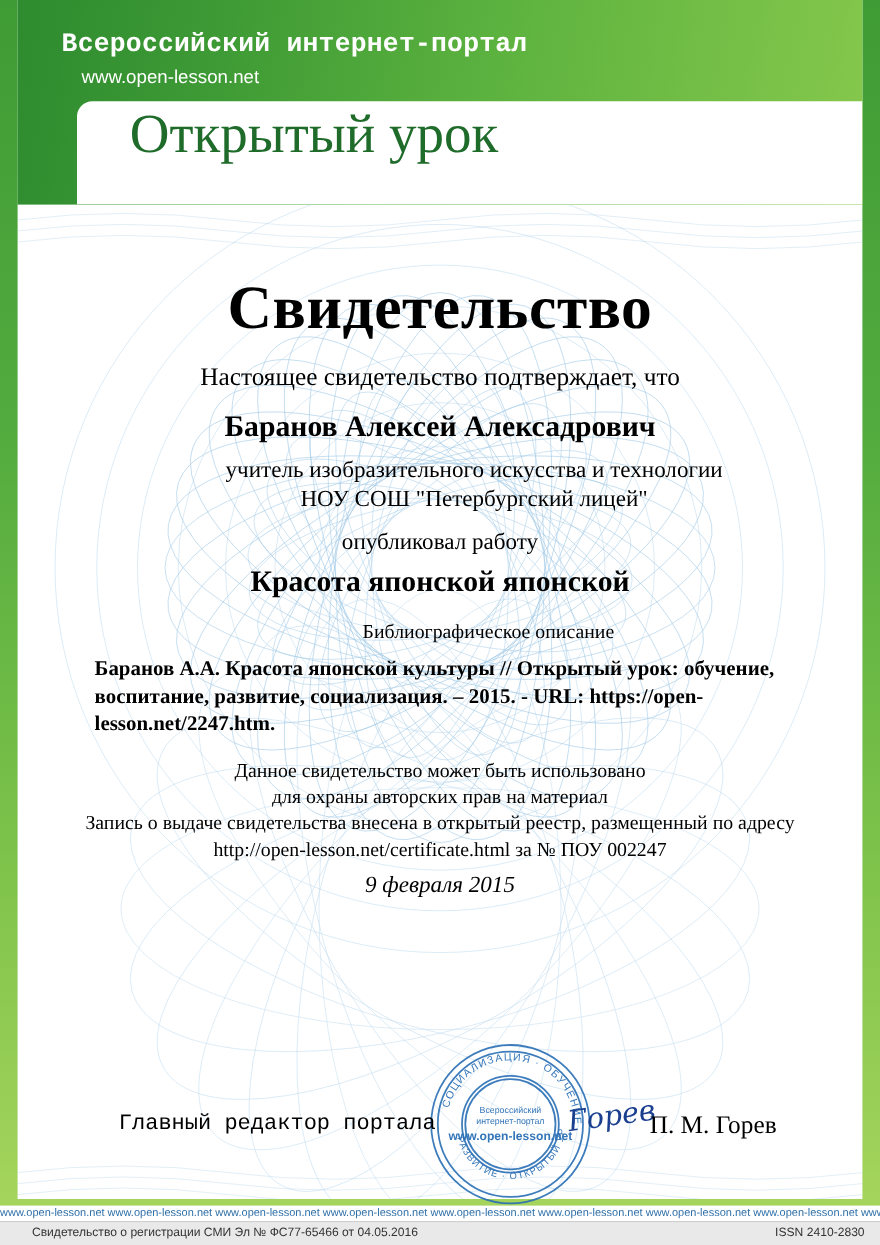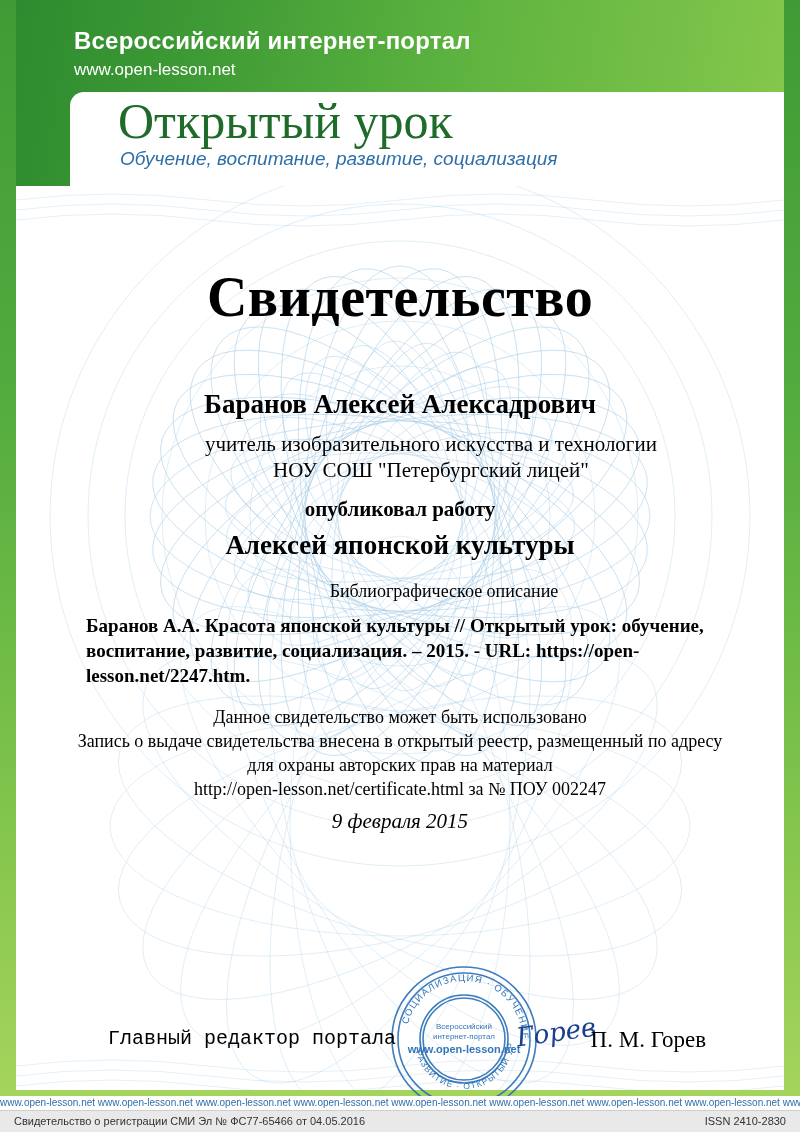--- a/index.html
+++ b/index.html
@@ -45,24 +45,24 @@
     position: absolute;
     left: 16px;
     top: 0;
     width: 768px;
     height: 186px;
     background: linear-gradient(100deg, #2e8b2f 0%, #3f9b35 25%, #5cb23f 55%, #86c84c 100%);
     overflow: hidden;
   }
   .header-title {
     position: absolute;
-    left: 58px;
+    left: 40px;
     top: 27px;
     color: #ffffff;
-    font-family: Liberation Sans, sans-serif;
+    font-family: Liberation Mono, monospace;
     font-weight: bold;
     font-size: 24px;
     letter-spacing: 0.2px;
   }
   .header-url {
     position: absolute;
     left: 58px;
     top: 60px;
     color: #ffffff;
     font-family: "Liberation Sans", sans-serif;
@@ -105,21 +105,21 @@
     width: 768px;
     height: 904px;
     overflow: hidden;
   }
   .guilloche svg { display: block; }
 
   
   .content {
     position: absolute;
     left: 16px;
-    top: 203px;
+    top: 186px;
     width: 700px;
     height: 904px;
     text-align: center;
     color: #000000;
   }
   .cert-title {
     position: absolute;
     top: 62px;
     left: 0;
     width: 768px;
@@ -150,21 +150,20 @@
     font-size: 21px;
     line-height: 26px;
     padding-left: 31px;
   }
   .cert-published {
     position: absolute;
     top: 294px;
     left: 0;
     width: 768px;
     font-size: 21px;
-    font-weight: bold;
   }
   .cert-work {
     position: absolute;
     top: 327px;
     left: 0;
     width: 768px;
     font-size: 27px;
     font-weight: bold;
   }
   .biblio-label {
@@ -268,21 +267,21 @@
     width: 800px;
     height: 22px;
     background: #e9e9e9;
     border-top: 1px solid #cfcfcf;
     font-family: "Liberation Sans", sans-serif;
     font-size: 11px;
     color: #333333;
   }
   .footer-left {
     position: absolute;
-    left: 14px;
+    left: 29px;
     top: 4px;
   }
   .footer-right {
     position: absolute;
     right: 14px;
     top: 4px;
     font-weight: normal;
   }
 </style>
 </head>
@@ -292,21 +291,20 @@
 
   <div class="frame-left"></div>
   <div class="frame-right"></div>
   <div class="frame-bottom"></div>
 
   <div class="header">
     <div class="header-title">Всероссийский интернет-портал</div>
     <div class="header-url">www.open-lesson.net</div>
     <div class="header-white-panel">
       <div class="brand">Открытый урок</div>
-      <div class="brand-sub">Обучение, воспитание, развитие, социализация</div>
     </div>
   </div>
 
   <div class="guilloche">
     <svg width="768" height="904" viewBox="0 0 768 904" xmlns="http://www.w3.org/2000/svg">
       <defs>
         <g id="rosette">
           
         </g>
       </defs>
@@ -382,33 +380,34 @@
           <path d="M0,880 Q96,868 192,880 T384,880 T576,880 T768,880"></path>
           <path d="M0,890 Q96,878 192,890 T384,890 T576,890 T768,890"></path>
           <path d="M0,900 Q96,888 192,900 T384,900 T576,900 T768,900"></path>
         </g>
       </g>
     </svg>
   </div>
 
   <div class="content">
     <div class="cert-title">Свидетельство</div>
+    <div class="cert-confirms">Настоящее свидетельство подтверждает, что</div>
     <div class="cert-name">Баранов Алексей Алексадрович</div>
     <div class="cert-position">
       <div>учитель изобразительного искусства и технологии</div>
       <div>НОУ СОШ "Петербургский лицей"</div>
     </div>
     <div class="cert-published">опубликовал работу</div>
-    <div class="cert-work">Алексей японской культуры</div>
+    <div class="cert-work">Красота японской японской</div>
     <div class="biblio-label">Библиографическое описание</div>
     <div class="biblio-text">Баранов А.А. Красота японской культуры // Открытый урок: обучение, воспитание, развитие, социализация. – 2015. - URL: https://open-lesson.net/2247.htm.</div>
     <div class="usage-note">
       <div>Данное свидетельство может быть использовано</div>
+      <div>для охраны авторских прав на материал</div>
       <div>Запись о выдаче свидетельства внесена в открытый реестр, размещенный по адресу</div>
-      <div>для охраны авторских прав на материал</div>
       <div>http://open-lesson.net/certificate.html за № ПОУ 002247</div>
     </div>
     <div class="cert-date">9 февраля 2015</div>
 
     <div class="stamp">
       <svg width="152" height="152" viewBox="0 0 152 152" xmlns="http://www.w3.org/2000/svg">
         <defs>
           <path id="arcTop" d="M 18,76 A 58,58 0 0 1 134,76" fill="none"></path>
           <path id="arcBottom" d="M 26,76 A 50,50 0 0 0 126,76" fill="none"></path>
         </defs>

